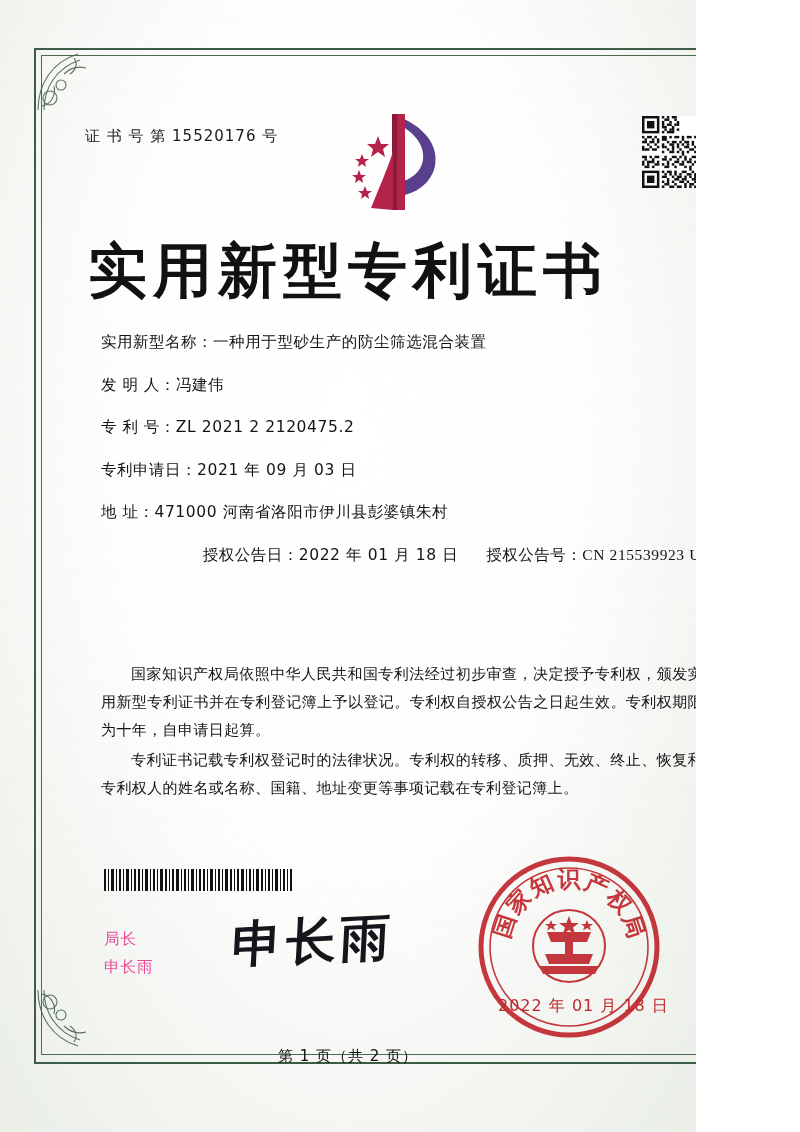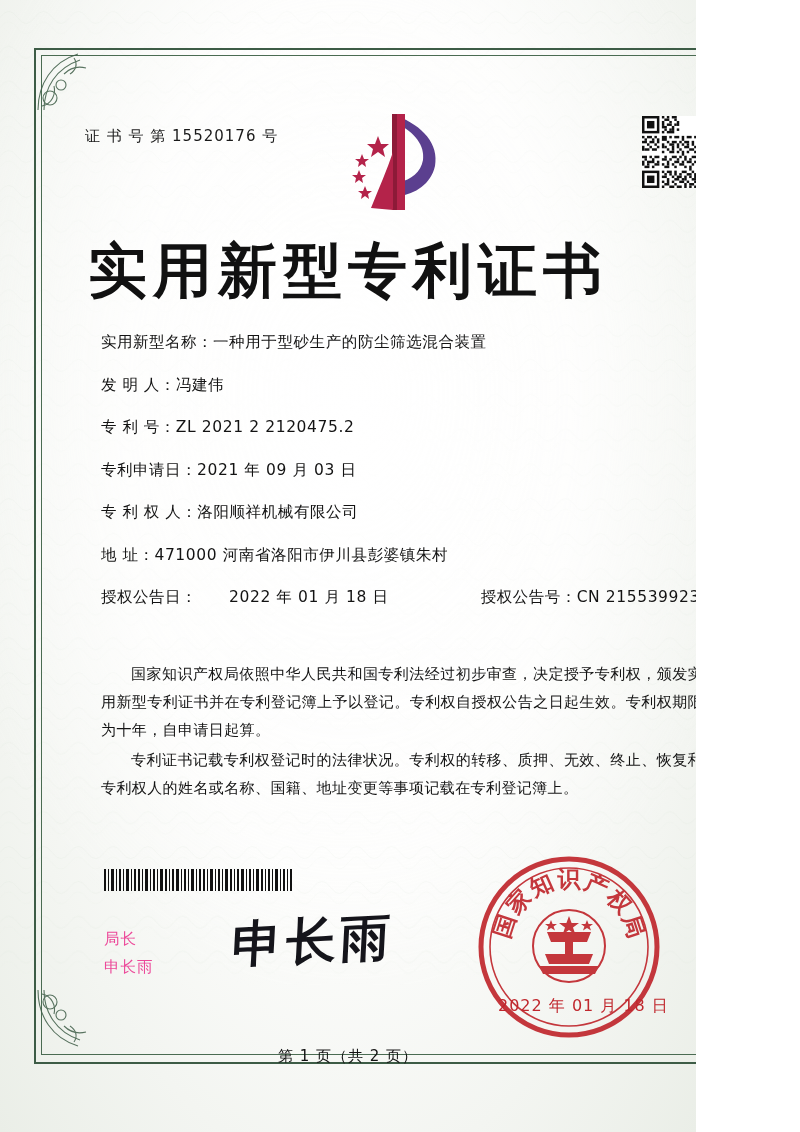--- a/index.html
+++ b/index.html
@@ -111,25 +111,26 @@
     line-height: 20px;
   }
   .field-label {
     white-space: nowrap;
     letter-spacing: 0.5px;
   }
   .field-value {
     white-space: nowrap;
     letter-spacing: 0.6px;
   }
-  .field-row.two-col { justify-content: flex-start; gap: 32px; }
+  .field-row.two-col { justify-content: flex-end; }
   .second-pair {
-    margin-left: 60px;
+    margin-left: 28px;
     display: flex;
     align-items: baseline;
+    font-family: Liberation Serif, serif;
   }
 
   .paragraphs {
     position: absolute;
     left: 101px;
     top: 660px;
     width: 602px;
     font-size: 15px;
     line-height: 28px;
     color: #131313;
@@ -493,24 +494,20 @@
     </div>
     <div class="field-row">
       <span class="field-label">专  利  号：</span>
       <span class="field-value">ZL 2021 2 2120475.2</span>
     </div>
     <div class="field-row">
       <span class="field-label">专利申请日：</span>
       <span class="field-value">2021 年 09 月 03 日</span>
     </div>
     <div class="field-row">
-      <span class="field-label">专 利 权 人：</span>
-      <span class="field-value">洛阳顺祥机械有限公司</span>
-    </div>
-    <div class="field-row">
       <span class="field-label">地      址：</span>
       <span class="field-value">471000 河南省洛阳市伊川县彭婆镇朱村</span>
     </div>
     <div class="field-row two-col">
       <span class="field-label">授权公告日：</span>
       <span class="field-value">2022 年 01 月 18 日</span>
       <span class="second-pair">
         <span class="field-label">授权公告号：</span>
         <span class="field-value">CN 215539923 U</span>
       </span>

